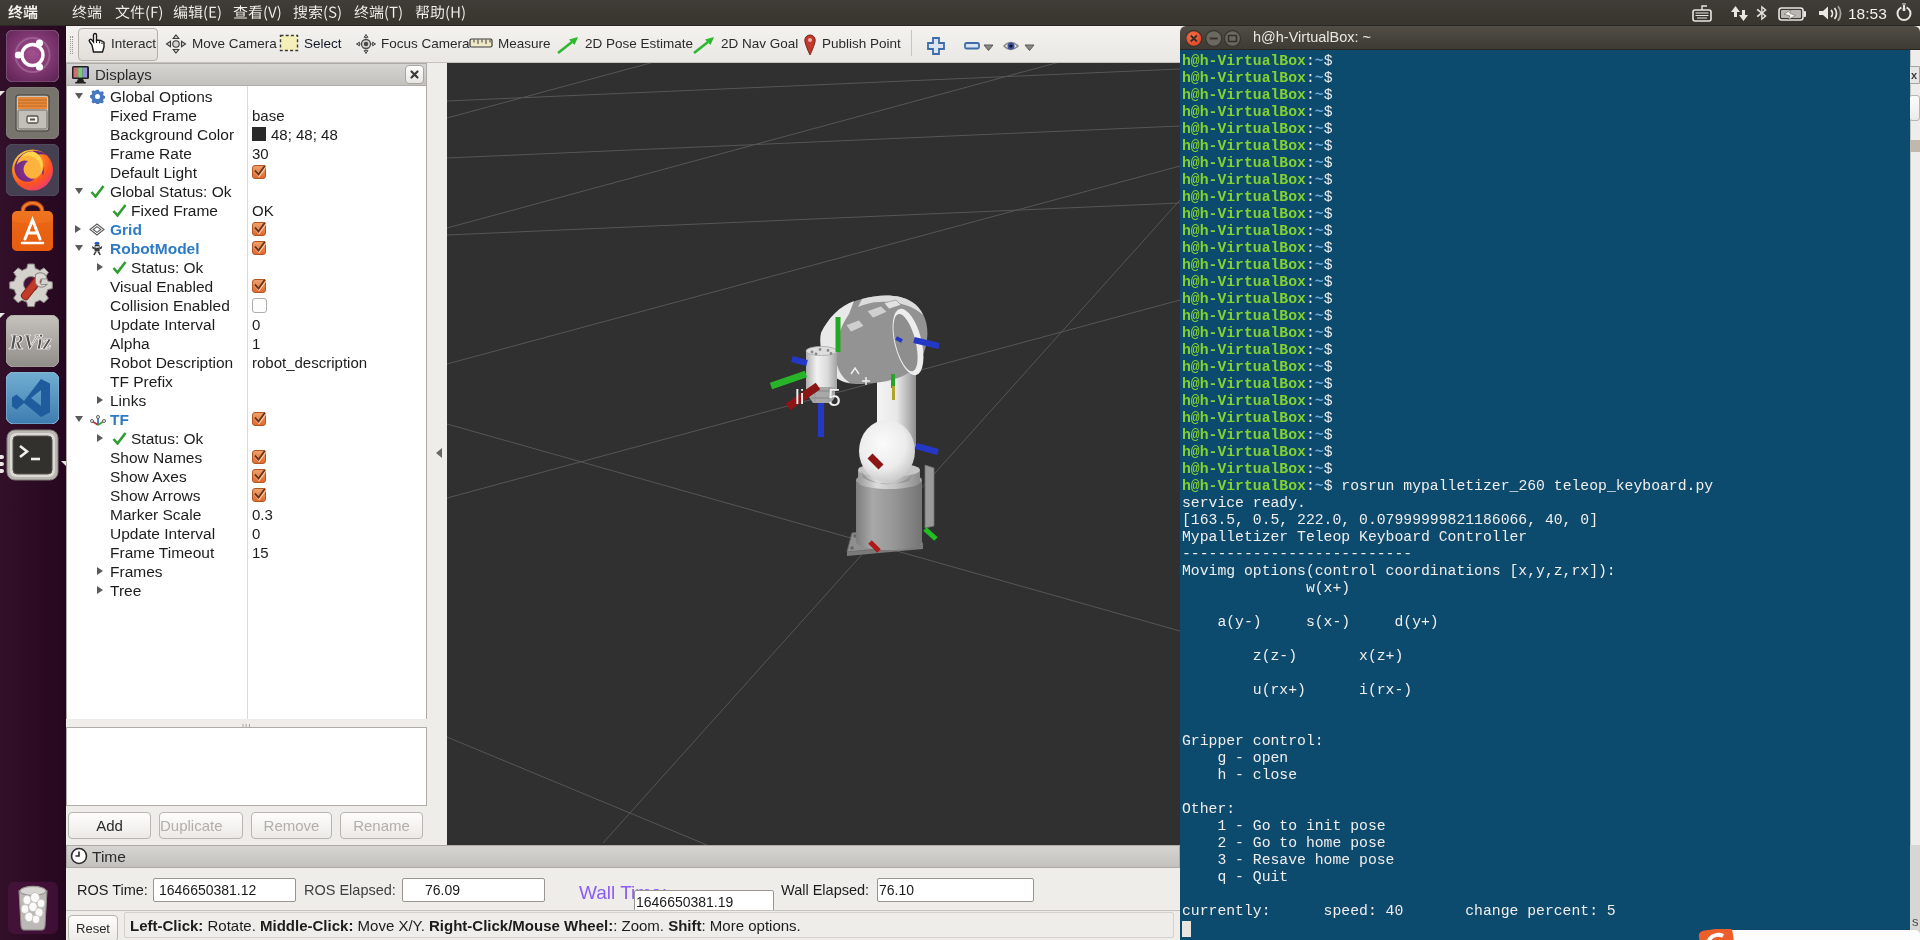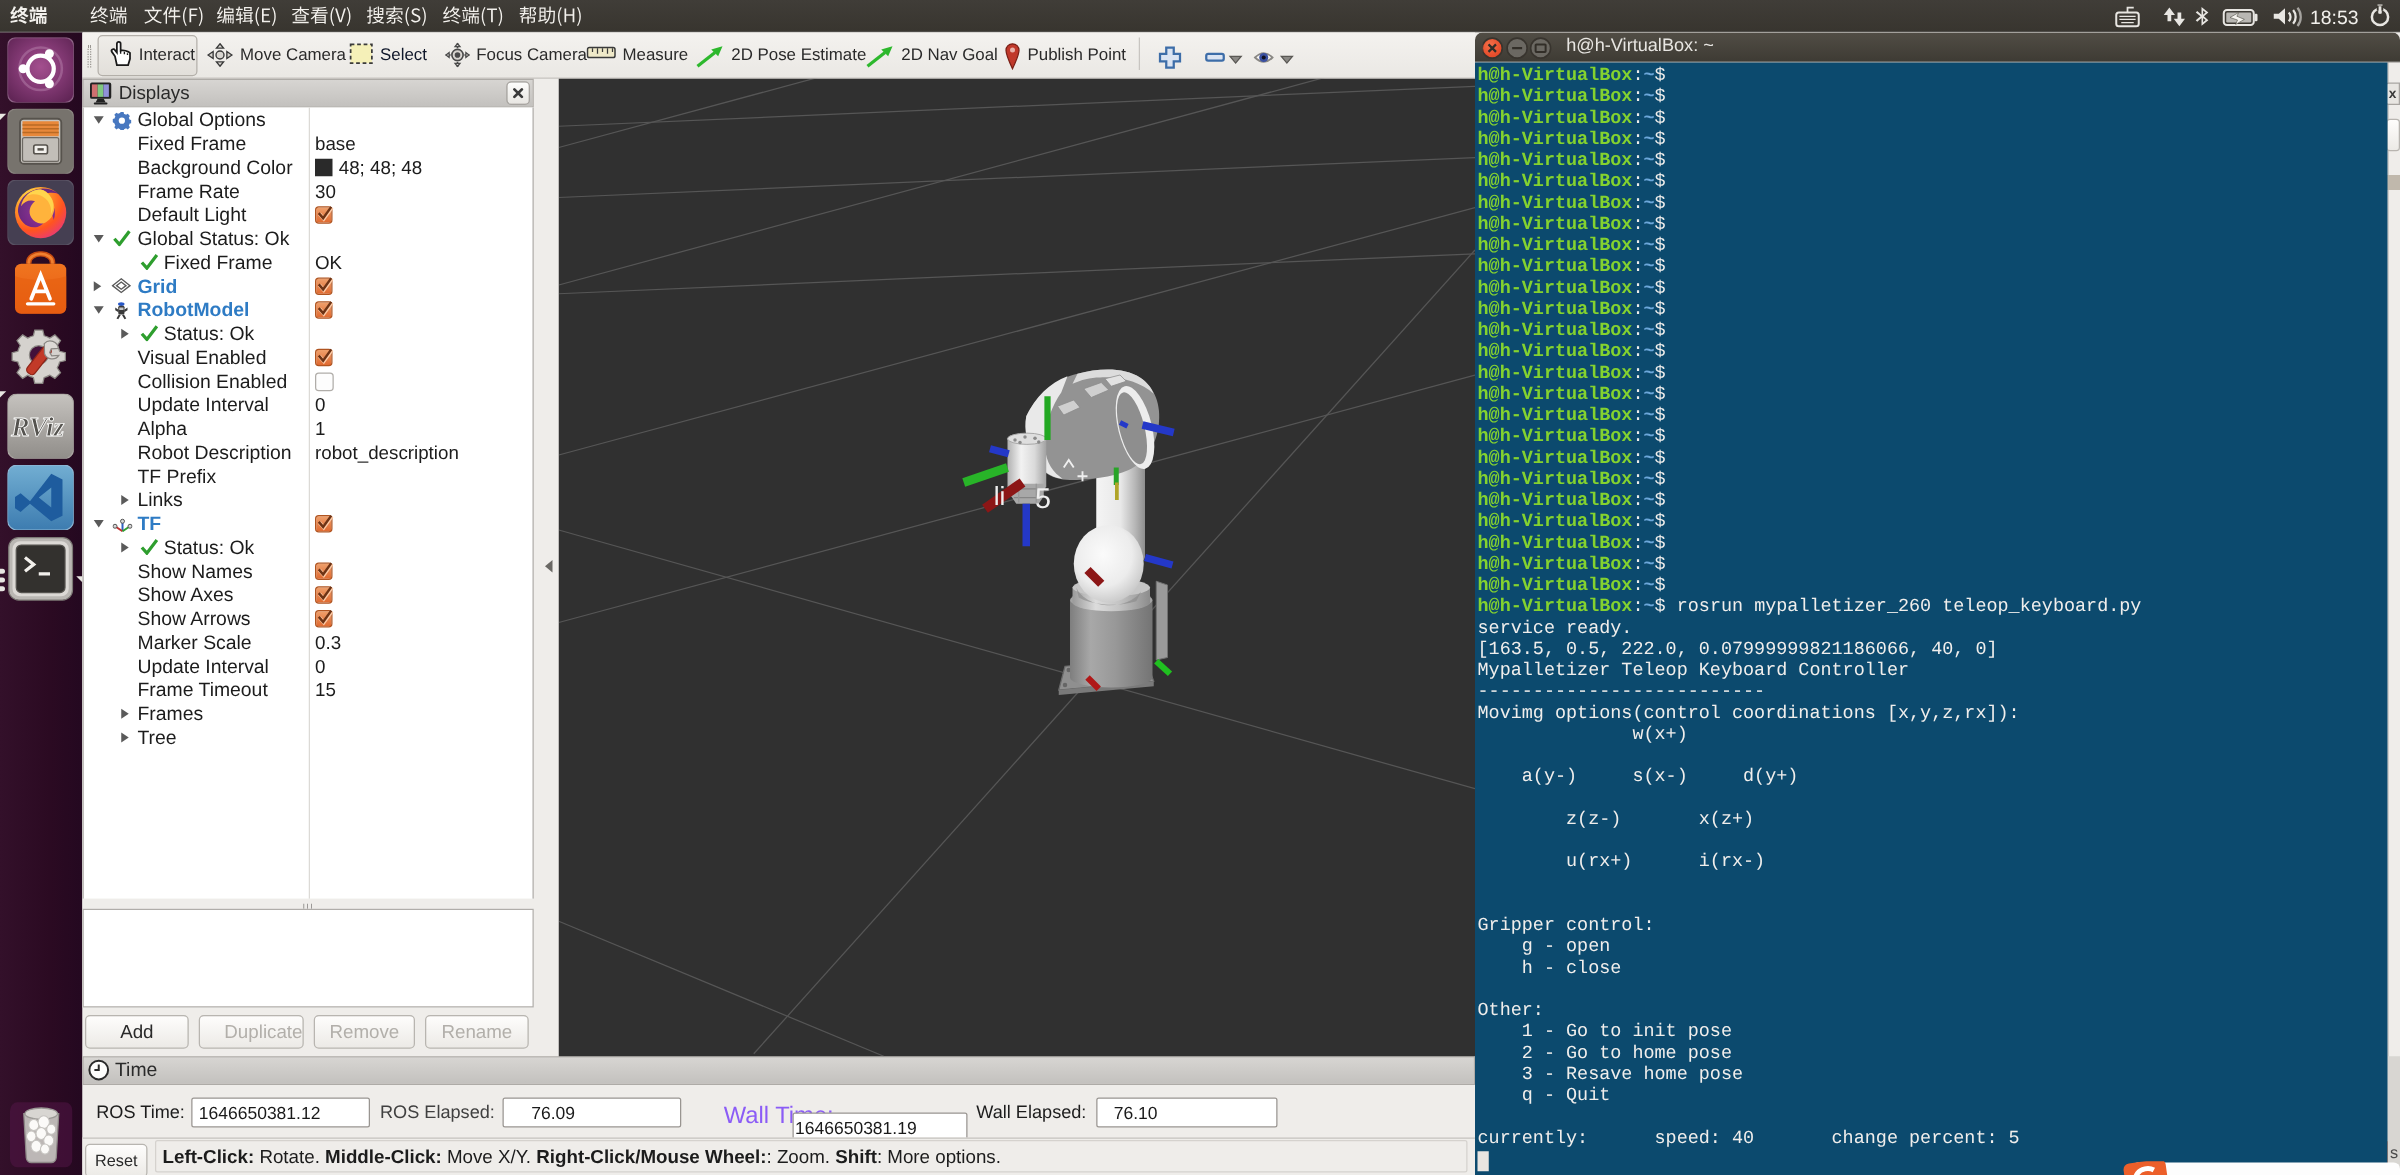--- a/index.html
+++ b/index.html
@@ -455,37 +455,37 @@
 <div class="abs" style="left:110px;top:544px;font-size:15.5px;color:#1c1c1c;">Frame Timeout</div>
 <div class="abs" style="left:252px;top:544px;font-size:15px;color:#1c1c1c;">15</div>
 <div class="abs" style="left:97px;top:566.5px;width:0;height:0;border-top:4.5px solid transparent;border-bottom:4.5px solid transparent;border-left:6px solid #5a5a5a;"></div>
 <div class="abs" style="left:110px;top:563px;font-size:15.5px;color:#1c1c1c;">Frames</div>
 <div class="abs" style="left:97px;top:585.5px;width:0;height:0;border-top:4.5px solid transparent;border-bottom:4.5px solid transparent;border-left:6px solid #5a5a5a;"></div>
 <div class="abs" style="left:110px;top:582px;font-size:15.5px;color:#1c1c1c;">Tree</div>
 <div class="abs" style="left:66px;top:719px;width:361px;height:8px;background:#efedea;"></div>
 <div class="abs" style="left:242px;top:722px;font-size:8px;color:#8a8885;letter-spacing:1px;">|||</div>
 <div class="abs" style="left:66px;top:727px;width:361px;height:79px;background:#fff;border:1px solid #b0ada9;"></div>
 <div class="abs" style="left:68px;top:812px;width:83px;height:27px;background:linear-gradient(#fefdfc,#eceae6);border:1px solid #b8b5b0;border-radius:4px;text-align:center;line-height:25px;font-size:15px;color:#2a2a2a;">Add</div>
-<div class="abs" style="left:159px;top:812px;width:84px;height:27px;background:linear-gradient(#fefdfc,#eceae6);border:1px solid #b8b5b0;border-radius:4px;text-align:right;line-height:25px;font-size:15px;color:#b2afaa;">Duplicate</div>
+<div class="abs" style="left:159px;top:812px;width:84px;height:27px;background:linear-gradient(#fefdfc,#eceae6);border:1px solid #b8b5b0;border-radius:4px;text-align:left;line-height:25px;font-size:15px;color:#b2afaa;">Duplicate</div>
 <div class="abs" style="left:251px;top:812px;width:81px;height:27px;background:linear-gradient(#fefdfc,#eceae6);border:1px solid #b8b5b0;border-radius:4px;text-align:center;line-height:25px;font-size:15px;color:#b2afaa;">Remove</div>
 <div class="abs" style="left:340px;top:812px;width:83px;height:27px;background:linear-gradient(#fefdfc,#eceae6);border:1px solid #b8b5b0;border-radius:4px;text-align:center;line-height:25px;font-size:15px;color:#b2afaa;">Rename</div>
 <div class="abs" style="left:66px;top:845px;width:1114px;height:23px;background:linear-gradient(#d7d5d2,#c3c1be);border:1px solid #aeaba7;"></div>
 <svg class="abs" style="left:70px;top:847px" width="18" height="18" viewBox="0 0 18 18">
     <circle cx="9" cy="9" r="7.5" fill="#fdfdfc" stroke="#2a2a2a" stroke-width="1.6"></circle>
     <path d="M9 4.5 V9 H5.5" fill="none" stroke="#2a2a2a" stroke-width="1.6"></path>
   </svg>
 <div class="abs" style="left:92px;top:848px;font-size:15.5px;color:#2a2a2a;">Time</div>
 <div class="abs" style="left:77px;top:882px;font-size:14.5px;color:#1c1c1c;">ROS Time:</div>
 <div class="abs" style="left:153px;top:878px;width:143px;height:24px;background:#fff;border:1px solid #999591;border-radius:2px;font-size:14px;color:#1a1a1a;line-height:22px;padding-left:5px;">1646650381.12</div>
 <div class="abs" style="left:304px;top:882px;font-size:14.5px;color:#404040;">ROS Elapsed:</div>
 <div class="abs" style="left:402px;top:878px;width:143px;height:24px;background:#fff;border:1px solid #999591;border-radius:2px;font-size:14px;color:#1a1a1a;line-height:22px;padding-left:22px;">76.09</div>
 <div class="abs" style="left:579px;top:882px;font-size:19px;color:#8b5cf6;">Wall Time:</div>
 <div class="abs" style="left:634px;top:878px;width:140px;height:24px;background:#fff;border:1px solid #999591;border-radius:2px;font-size:14px;color:#1a1a1a;line-height:22px;padding-left:1px;margin-top:12px;">1646650381.19</div>
 <div class="abs" style="left:781px;top:882px;font-size:14.5px;color:#1c1c1c;">Wall Elapsed:</div>
-<div class="abs" style="left:877px;top:878px;width:145px;height:24px;background:#fff;border:1px solid #999591;border-radius:2px;font-size:14px;color:#1a1a1a;line-height:22px;padding-left:13px;">76.10</div>
+<div class="abs" style="left:877px;top:878px;width:157px;height:24px;background:#fff;border:1px solid #999591;border-radius:2px;font-size:14px;color:#1a1a1a;line-height:22px;padding-left:1px;">76.10</div>
 <div class="abs" style="left:66px;top:910px;width:1114px;height:30px;background:#efedea;border-top:1px solid #c5c2be;"></div>
 <div class="abs" style="left:68px;top:915px;width:50px;height:27px;background:linear-gradient(#fefdfc,#eceae6);border:1px solid #b8b5b0;border-radius:4px;text-align:center;line-height:25px;font-size:13px;color:#2a2a2a;">Reset</div>
 <div class="abs" style="left:124px;top:912px;width:1050px;height:26px;border:1px solid #d5d2ce;border-radius:2px;"></div>
 <div class="abs" style="left:130px;top:917px;font-size:15px;color:#1c1c1c;"><b>Left-Click:</b> Rotate. <b>Middle-Click:</b> Move X/Y. <b>Right-Click/Mouse Wheel:</b>: Zoom. <b>Shift</b>: More options.</div>
 <div class="abs" style="left:1910px;top:50px;width:10px;height:890px;background:#efedea;border-left:1px solid #c5c2be;"></div>
 <div class="abs" style="left:1908px;top:66px;width:12px;height:18px;background:#e8e6e2;border:1px solid #a8a5a1;border-radius:3px 0 0 3px;font-size:11px;color:#3a3a3a;text-align:center;line-height:16px;font-weight:bold;">x</div>
 <div class="abs" style="left:1909px;top:95px;width:11px;height:26px;background:linear-gradient(#fefdfc,#eceae6);border:1px solid #b8b5b0;border-radius:3px;"></div>
 <div class="abs" style="left:1909px;top:140px;width:11px;height:12px;background:#c0b8ac;"></div>
 <div class="abs" style="left:1909px;top:845px;width:11px;height:95px;background:#d8d6d2;"></div>
 <div class="abs" style="left:1908px;top:913px;width:2px;height:23px;background:#e8622a;"></div>

